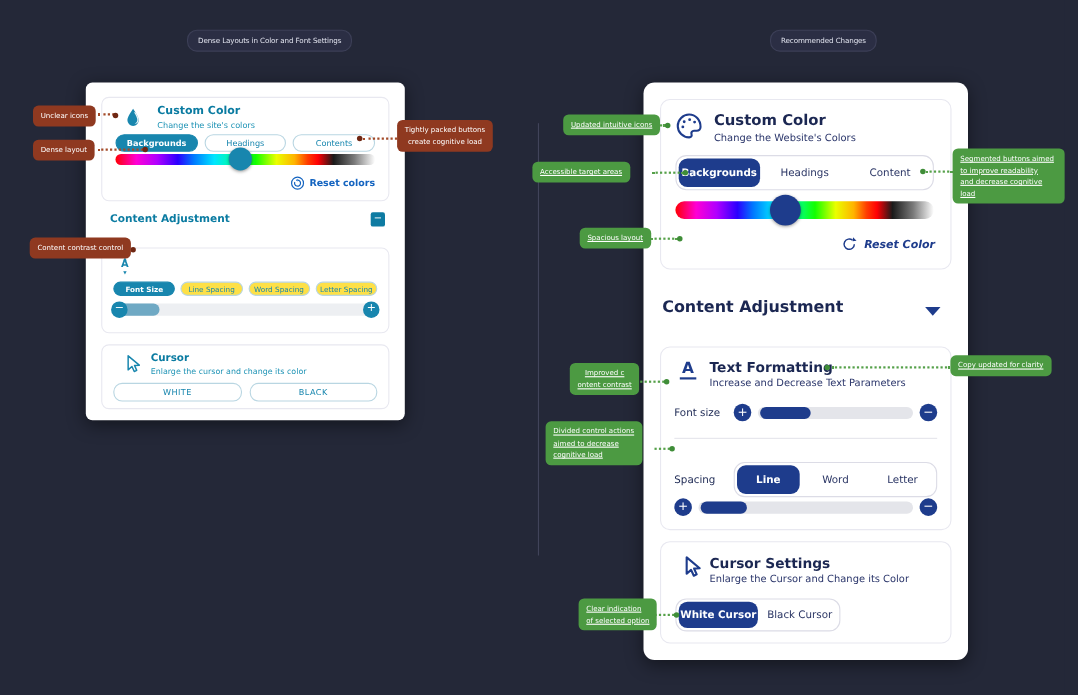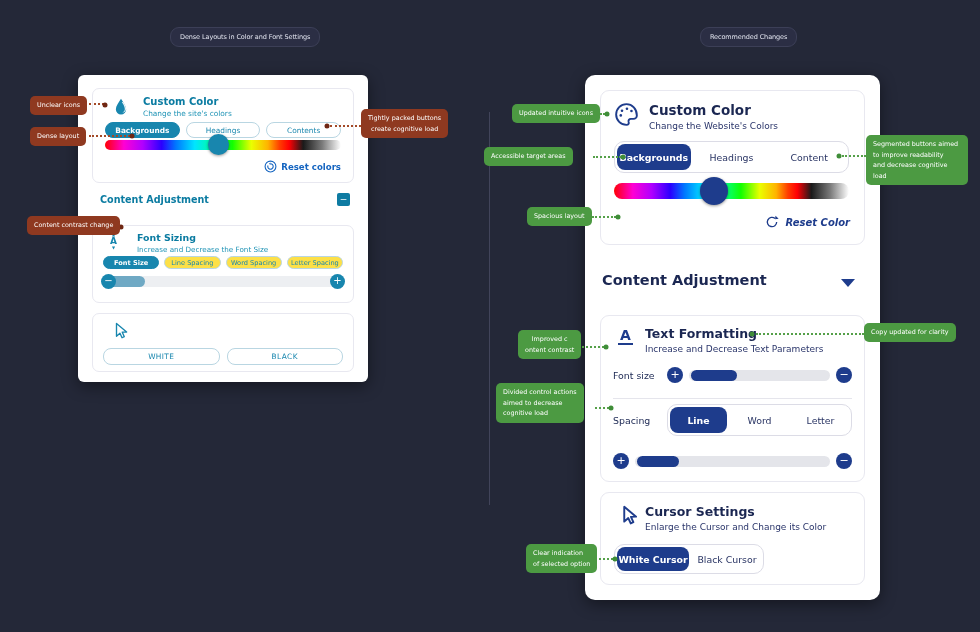--- a/index.html
+++ b/index.html
@@ -62,21 +62,21 @@
              line-height:15px;text-align:center;flex:0 0 auto;}
   .rtrack{flex:1;height:11px;background:#e4e5ea;border-radius:6px;position:relative;}
   .rfill{position:absolute;left:2px;top:0;height:11px;background:#1e3c8c;border-radius:6px;}
   .divider{position:absolute;height:1px;background:#e5e5ec;}
   .tf-ic{position:absolute;font-size:14px;font-weight:bold;color:#1e3c8c;border-bottom:2px solid #1e3c8c;padding:0 2px;}
 
   
   .ann{position:absolute;color:#fff;font-size:6.4px;line-height:1.65;padding:4px 7px;border-radius:5px;
        white-space:pre-line;text-align:center;z-index:6;}
   .ann.neg{background:#8f3920;}
-  .ann.pos{background:#4c9a42;}
+  .ann.pos{background:#4c9a42;text-decoration:underline;}
   .ta-l{text-align:left;}
   .conn{position:absolute;height:0;border-top:2px dotted;z-index:5;}
   .conn.neg{border-color:#a34a28;}
   .conn.pos{border-color:#55a049;}
   .cdot{position:absolute;width:5px;height:5px;border-radius:50%;transform:translate(-50%,-50%);z-index:6;}
   .cdot.neg{background:#6f2713;}
   .cdot.pos{background:#3f8d38;}
 </style>
 </head>
 <body>
@@ -119,41 +119,41 @@
 
     <div class="l-section" style="left:22px;top:119px">Content Adjustment</div>
     <div class="l-collapse" style="left:259px;top:118px">−</div>
 
     <div class="lcard" style="left:14px;top:150px;width:260px;height:76px">
       <div class="abs fs-ic" style="left:17px;top:7px">
         <span class="c">▲</span>
         <span class="a">A</span>
         <span class="c">▼</span>
       </div>
-      <div class="abs" style="left:44px;top:6px">
-        <div class="lt-title" style="font-size:9.4px">Font Sizing</div>
-        <div class="lt-sub" style="font-size:7.2px">Increase and Decrease the Font Size</div>
-      </div>
       <div class="abs flexrow" style="left:10px;top:30px;width:240px;gap:5px">
         <div class="sm-tab sel">Font Size</div>
         <div class="sm-tab">Line Spacing</div>
         <div class="sm-tab">Word Spacing</div>
         <div class="sm-tab">Letter Spacing</div>
       </div>
       <div class="ltrack" style="left:10px;top:50px;width:240px">
         <div class="lfill"></div>
         <div class="circbtn-l" style="left:-2px;top:-2px">−</div>
         <div class="circbtn-l" style="right:-2px;top:-2px">+</div>
       </div>
     </div>
 
     <div class="lcard" style="left:14px;top:238px;width:260px;height:57px">
       <svg class="abs" style="left:19px;top:7px" width="18" height="20" viewBox="0 0 24 24">
         <path d="M6 2 L6 19 L10.6 14.9 L13.4 21 L16.4 19.6 L13.7 13.6 L19.5 13.3 Z" fill="none" stroke="#1886ae" stroke-width="1.8" stroke-linejoin="round"></path>
       </svg>
+      <div class="abs" style="left:44px;top:6px">
+        <div class="lt-title" style="font-size:9.4px">Cursor</div>
+        <div class="lt-sub" style="font-size:7.2px">Enlarge the cursor and change its color</div>
+      </div>
       <div class="abs flexrow" style="left:10px;top:34px;width:240px;gap:7px">
         <div class="lbtn">WHITE</div>
         <div class="lbtn">BLACK</div>
       </div>
     </div>
   </div>
 
   <div class="panel" style="left:585px;top:75px;width:295px;height:525px;border-radius:10px">
 
     <div class="rcard" style="left:15px;top:15px;width:263px;height:153px">
@@ -196,21 +196,21 @@
       </div>
       <div class="abs flexrow" style="left:12px;top:51px;width:239px;gap:6px">
         <div class="rlabel" style="width:48px">Font size</div>
         <div class="circbtn-r">+</div>
         <div class="rtrack">
           <div class="rfill" style="width:46px"></div>
         </div>
         <div class="circbtn-r">−</div>
       </div>
       <div class="divider" style="left:12px;right:12px;top:82px"></div>
-      <div class="abs flexrow" style="left:12px;top:88px;width:239px;gap:12px">
+      <div class="abs flexrow" style="left:12px;top:104px;width:239px;gap:12px">
         <div class="rlabel" style="width:42px">Spacing</div>
         <div class="seg-wrap" style="position:relative;flex:1;height:32px">
           <div class="seg sel">Line</div>
           <div class="seg">Word</div>
           <div class="seg">Letter</div>
         </div>
       </div>
       <div class="abs flexrow" style="left:12px;top:137px;width:239px;gap:6px">
         <div class="circbtn-r">+</div>
         <div class="rtrack">
@@ -256,21 +256,21 @@
   <div class="cdot pos" style="left:606px;top:347px"></div>
   <div class="conn pos" style="left:595px;top:407px;width:14px"></div>
   <div class="cdot pos" style="left:611px;top:408px"></div>
   <div class="conn pos" style="left:756px;top:333px;width:108px"></div>
   <div class="cdot pos" style="left:752px;top:334px"></div>
   <div class="conn pos" style="left:591px;top:558px;width:22px"></div>
   <div class="cdot pos" style="left:615px;top:559px"></div>
 
   <div class="ann neg" style="left:30px;top:96px">Unclear icons</div>
   <div class="ann neg" style="left:30px;top:127px">Dense layout</div>
-  <div class="ann neg" style="left:27px;top:216px">Content contrast change</div>
+  <div class="ann neg" style="left:27px;top:216px">Content contrast control</div>
   <div class="ann neg" style="left:361px;top:109px">Tightly packed buttons
 create cognitive load</div>
 
   <div class="ann pos" style="left:512px;top:104px">Updated intuitive icons</div>
   <div class="ann pos" style="left:484px;top:147px">Accessible target areas</div>
   <div class="ann pos" style="left:527px;top:207px">Spacious layout</div>
   <div class="ann pos ta-l" style="left:866px;top:135px">Segmented buttons aimed
 to improve readability
 and decrease cognitive load</div>
   <div class="ann pos" style="left:518px;top:330px">Improved c

